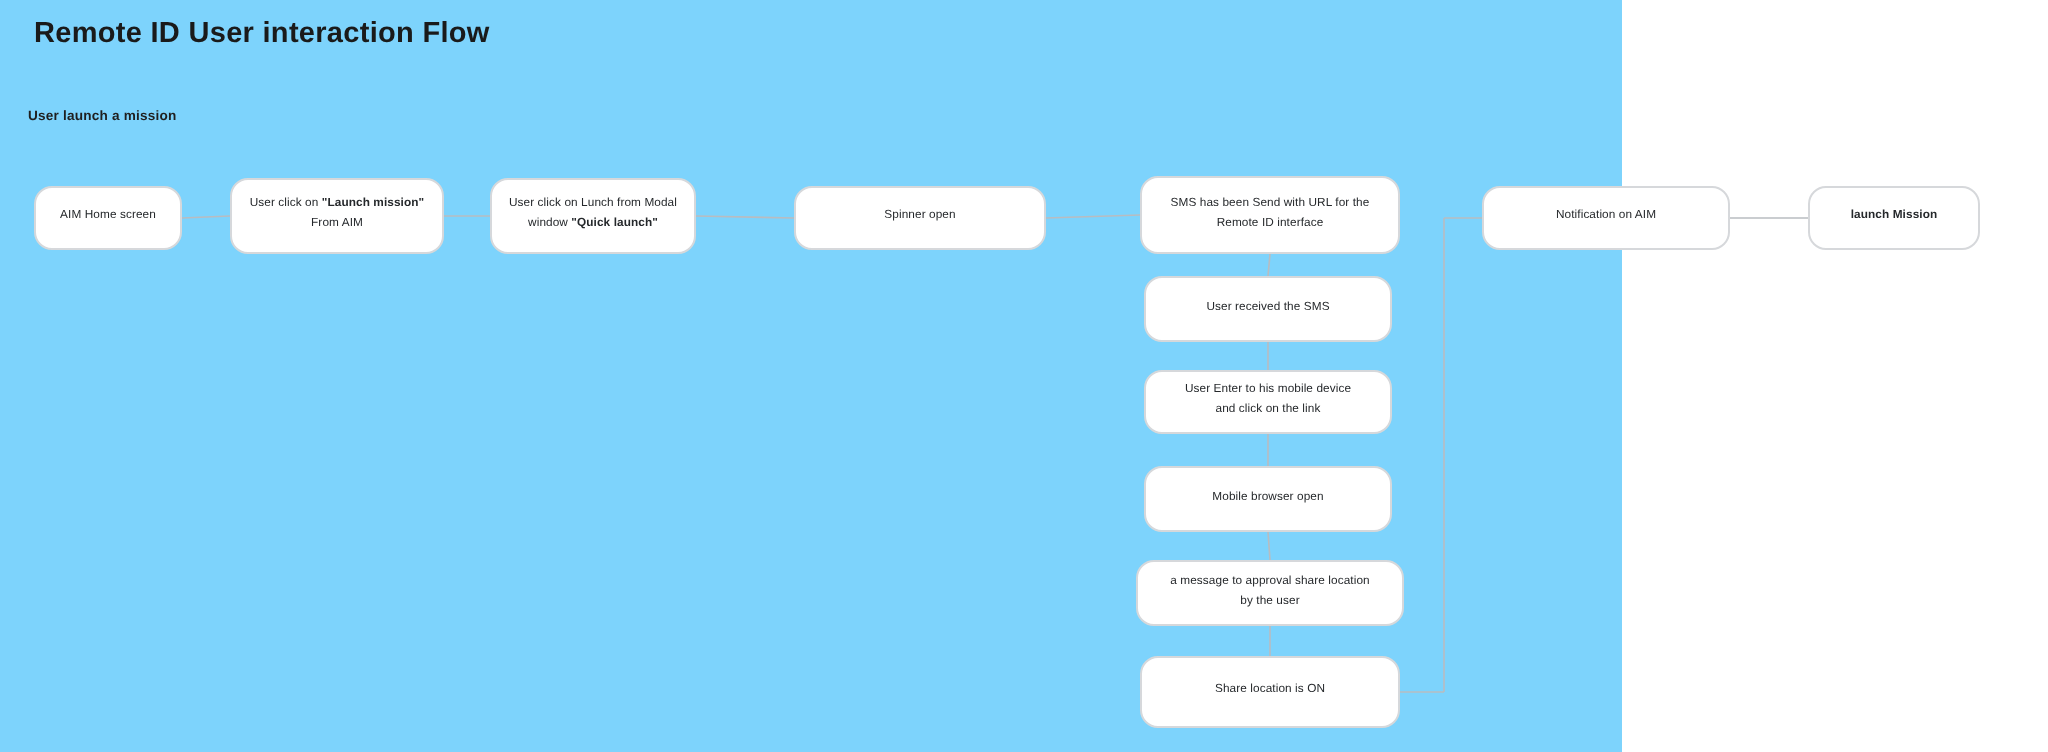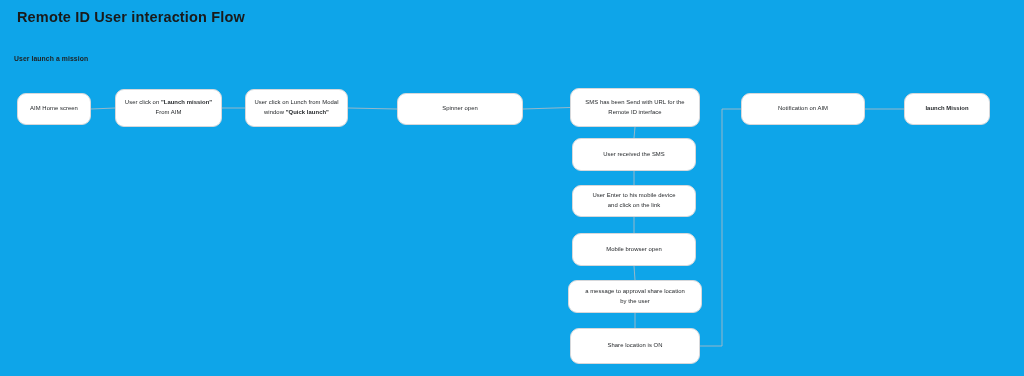--- a/index.html
+++ b/index.html
@@ -10,23 +10,23 @@
   }
   body {
     width: 1024px;
     height: 376px;
     font-family: "Liberation Sans", "DejaVu Sans", sans-serif;
     color: #202124;
     overflow: hidden;
   }
   #canvas {
     position: relative;
-    width: 1024px;
+    width: 811px;
     height: 376px;
-    background: #0ea5e9;
+    background: #7dd3fc;
   }
   #page-title {
     position: absolute;
     left: 17px;
     top: 9px;
     font-size: 14.5px;
     font-weight: bold;
     letter-spacing: 0.15px;
     color: #1a1a1a;
     white-space: nowrap;

